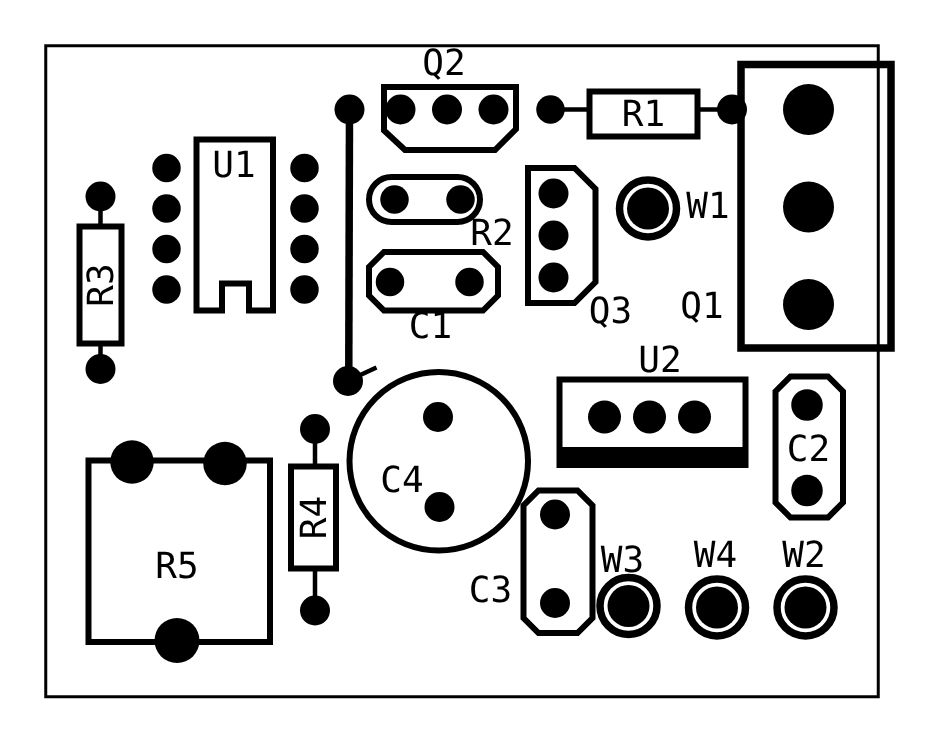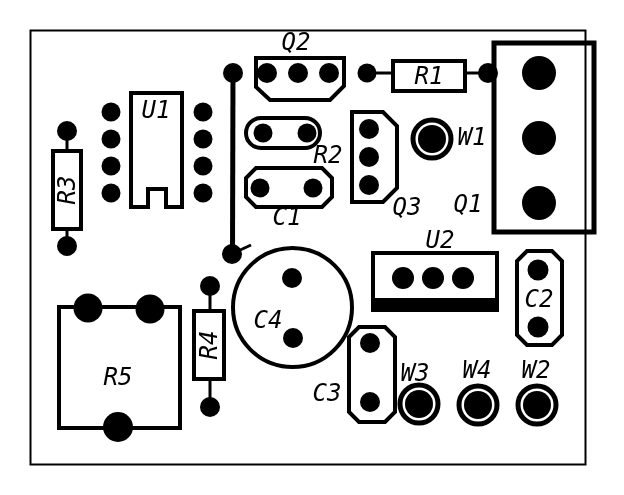--- a/index.html
+++ b/index.html
@@ -1,20 +1,20 @@
 <!DOCTYPE html>
 <html style="--ink: #000000; --paper: #ffffff;"><head>
 <meta charset="utf-8">
 <style>
   html, body { margin: 0; padding: 0; }
   body { background: #ffffff; }
   .stage {
     width: 624px; height: 495px;
     background: var(--paper, #ffffff);
-    position: relative; overflow: hidden; font-style: italic;
+    position: relative; overflow: hidden;
   }
   svg { display: block; }
   .board   { fill: var(--paper, #ffffff); stroke: var(--ink, #000000); }
   .outline { fill: var(--paper, #ffffff); stroke: var(--ink, #000000); stroke-linejoin: miter; }
   .open    { fill: none; stroke: var(--ink, #000000); stroke-linejoin: miter; }
   .pad     { fill: var(--ink, #000000); }
   .bar     { fill: var(--ink, #000000); }
   .ring    { fill: none; stroke: var(--ink, #000000); }
   .lead    { stroke: var(--ink, #000000); fill: none; }
   .lbl {

